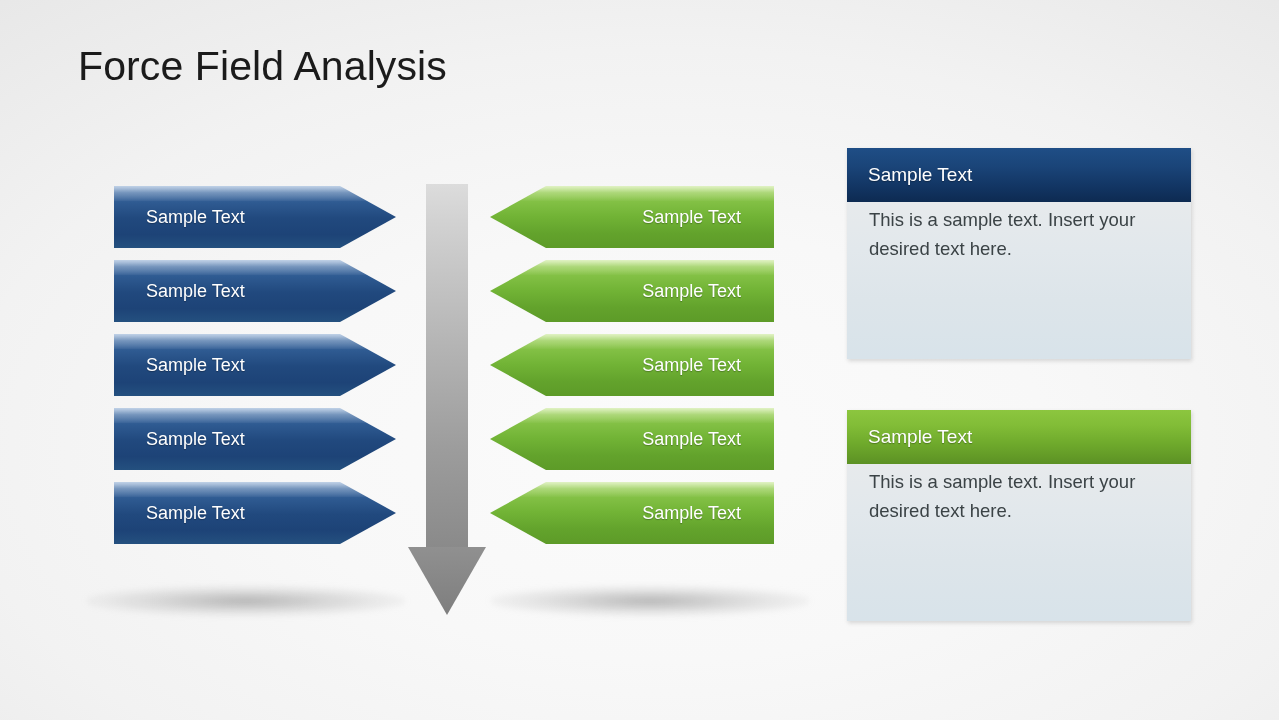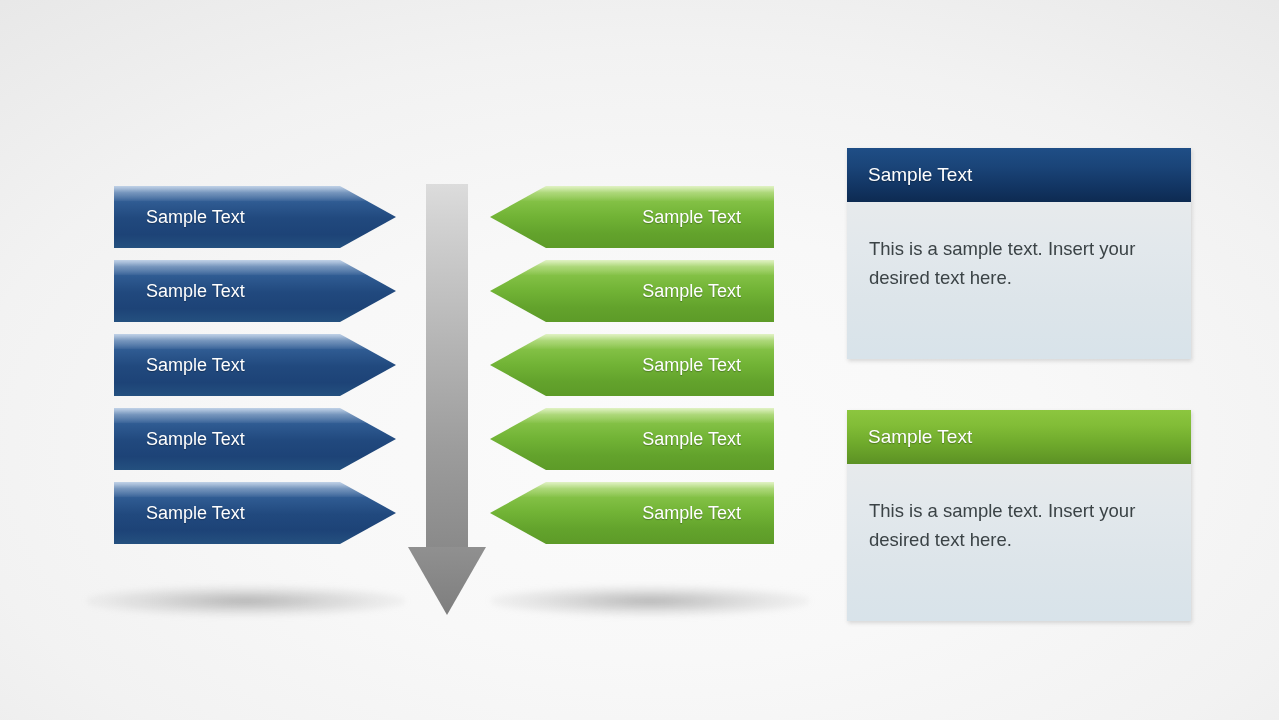--- a/index.html
+++ b/index.html
@@ -188,36 +188,37 @@
   .panel-header-green {
     background: linear-gradient(to bottom,
         #8cc63f 0%,
         #82bd37 28%,
         #6faa2c 62%,
         #5c9124 100%);
   }
   .panel-body {
     height: 157px;
     box-sizing: border-box;
-    padding: 32px 22px 0 22px;
+    padding: 3px 22px 0 22px;
     background: linear-gradient(to bottom,
         #e7eaec 0%,
         #e2e8ec 30%,
         #dde5ea 62%,
         #d8e3ea 100%);
     font-size: 18.5px;
     line-height: 29px;
     color: #3b4346;
   }
 </style>
 </head>
 <body>
 
 <div id="slide">
 
+  <div id="title">Force Field Analysis</div>
 
   <div class="ground-shadow" id="shadow-left"></div>
   <div class="ground-shadow" id="shadow-right"></div>
 
   <div id="left-column">
     <div class="arrow arrow-blue">
       <span class="arrow-label">Sample Text</span>
     </div>
     <div class="arrow arrow-blue">
       <span class="arrow-label">Sample Text</span>

